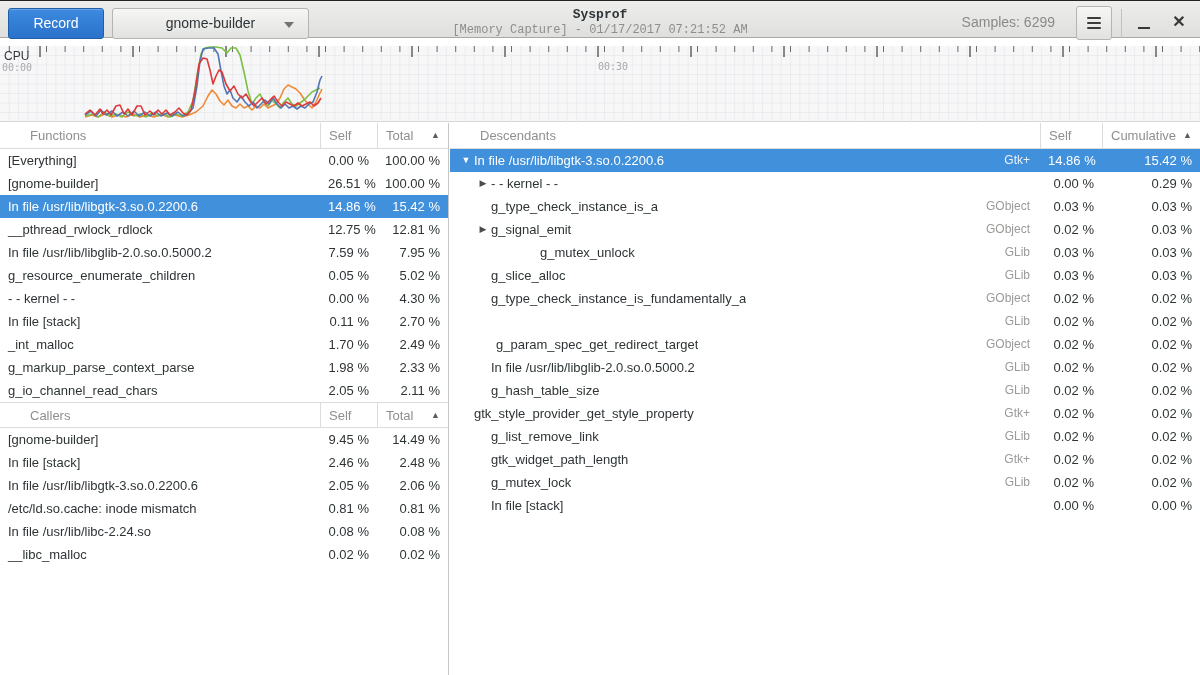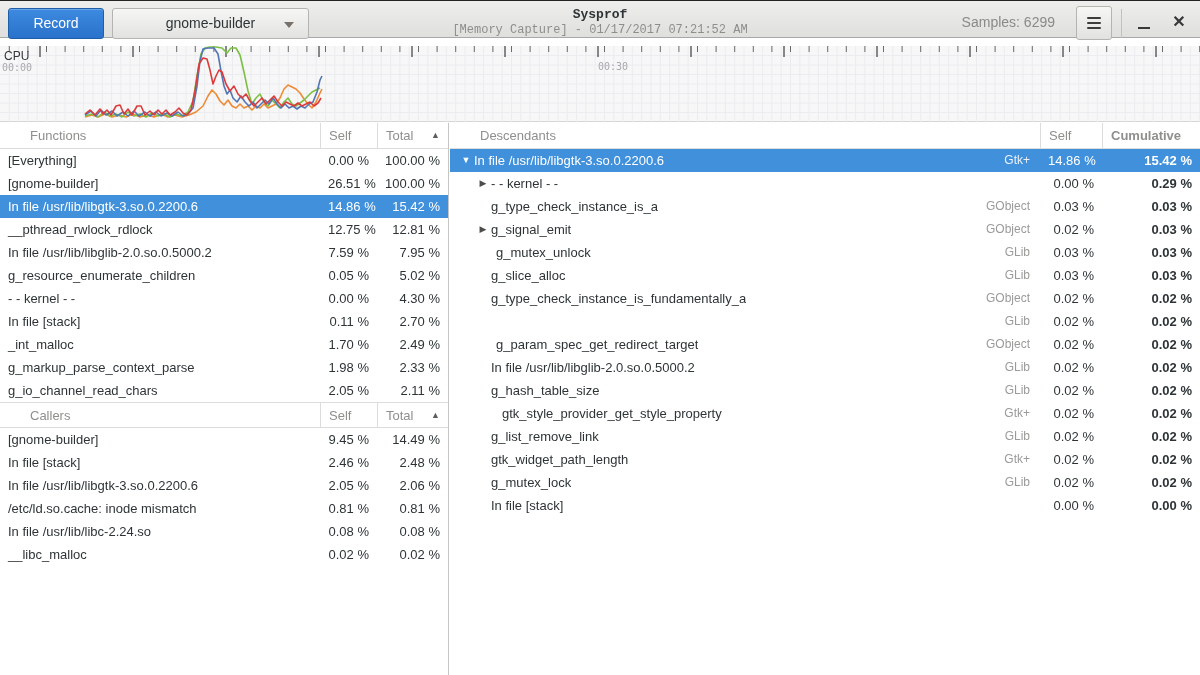--- a/index.html
+++ b/index.html
@@ -50,21 +50,21 @@
   .th { padding:0 8px; overflow:hidden; white-space:nowrap; cursor:pointer; }
   .th-name { flex:1; }
   .th-col { border-left:1px solid #dcdcda; }
   .sort-arrow { float:right; font-size:9px; color:#5d5d5b; margin-left:4px; }
 
   .row { display:flex; height:23px; line-height:23px; white-space:nowrap; cursor:pointer; }
   .row.selected { background:var(--sel,#4a90d9); color:#fff; }
   .cell-name { flex:1; padding:0 8px; overflow:hidden; text-overflow:ellipsis; }
   .cell-num { text-align:right; padding:0 8px; }
   .w-self-l { width:57px; } .w-total-l { width:71px; }
-  .w-self-r { width:62px; } .w-cum-r { width:98px;font-weight:bold; }
+  .w-self-r { width:62px; } .w-cum-r { width:98px; }
   .badge { color:#9a9a98; padding-right:10px; font-size:12px; }
   .row.selected .badge { color:#eaf1fa; }
   .expander { display:inline-block; width:16px; font-size:9px; color:#4c4c4a; text-align:center; }
   .row.selected .expander { color:#fff; }
   .name-wrap { flex:1; display:flex; overflow:hidden; }
   .name-wrap .txt { overflow:hidden; text-overflow:ellipsis; }
 </style>
 </head>
 <body>
 
@@ -468,21 +468,21 @@
         <div class="row">
           <span class="name-wrap" style="padding-left: 25px;">
             <span class="expander">▶</span>
             <span class="txt">g_signal_emit</span>
           </span>
           <span class="badge">GObject</span>
           <span class="cell-num w-self-r">0.02 %</span>
           <span class="cell-num w-cum-r">0.03 %</span>
         </div>
         <div class="row">
-          <span class="name-wrap" style="padding-left: 30px;">
+          <span class="name-wrap" style="padding-left: 42px; gap: 32px;">
             <span class="expander"></span>
             <span class="txt">g_mutex_unlock</span>
           </span>
           <span class="badge">GLib</span>
           <span class="cell-num w-self-r">0.03 %</span>
           <span class="cell-num w-cum-r">0.03 %</span>
         </div>
         <div class="row">
           <span class="name-wrap" style="padding-left: 25px;">
             <span class="expander"></span>
@@ -530,21 +530,21 @@
         <div class="row">
           <span class="name-wrap" style="padding-left: 25px;">
             <span class="expander"></span>
             <span class="txt">g_hash_table_size</span>
           </span>
           <span class="badge">GLib</span>
           <span class="cell-num w-self-r">0.02 %</span>
           <span class="cell-num w-cum-r">0.02 %</span>
         </div>
         <div class="row">
-          <span class="name-wrap" style="padding-left: 36px;">
+          <span class="name-wrap" style="padding-left: 8px;">
             <span class="expander"></span>
             <span class="txt">gtk_style_provider_get_style_property</span>
           </span>
           <span class="badge">Gtk+</span>
           <span class="cell-num w-self-r">0.02 %</span>
           <span class="cell-num w-cum-r">0.02 %</span>
         </div>
         <div class="row">
           <span class="name-wrap" style="padding-left: 25px;">
             <span class="expander"></span>

